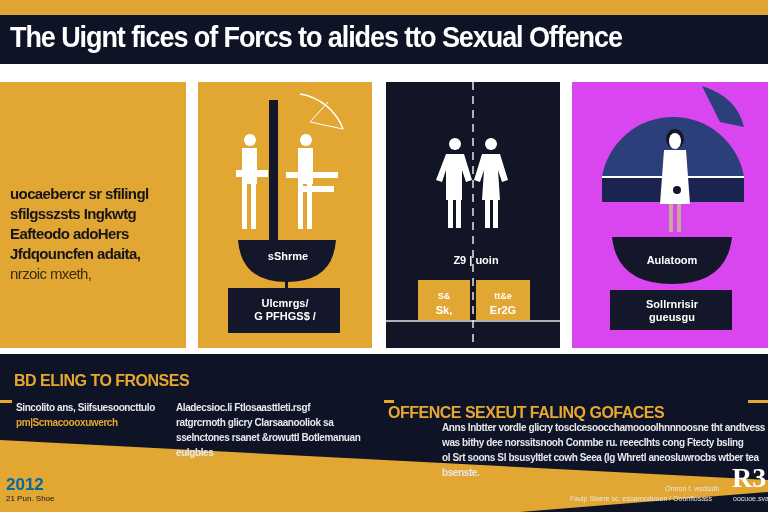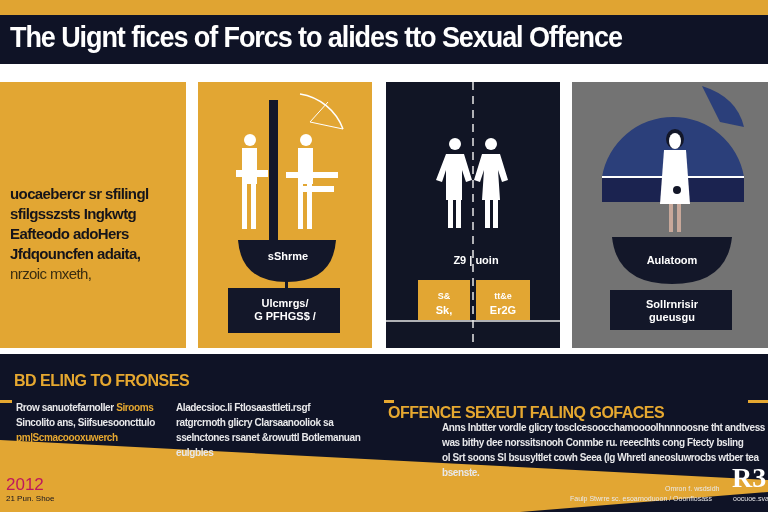--- a/index.html
+++ b/index.html
@@ -5,31 +5,31 @@
   * { box-sizing: border-box; margin: 0; padding: 0; }
   html, body { width: 768px; height: 512px; overflow: hidden; background: #ffffff; }
   body { position: relative; font-family: "Liberation Sans", sans-serif; }
   .topband { position: absolute; left: 0; top: 0; width: 768px; height: 15px; background: #e0a432; }
   .titlebar { position: absolute; left: 0; top: 15px; width: 768px; height: 49px; background: #0f1326; }
   .title { position: absolute; left: 10px; top: 20px; font-size: 30px; font-weight: bold; color: #ffffff; letter-spacing: -1.2px; white-space: nowrap; transform: scaleX(0.9); transform-origin: left top; }
   .panel { position: absolute; top: 82px; height: 266px; }
   .p1 { left: 0; width: 186px; background: #e2a633; }
   .p2 { left: 198px; width: 174px; background: #e2a633; }
   .p3 { left: 386px; width: 174px; background: #111525; }
-  .p4 { left: 572px; width: 196px; background: #737373; }
+  .p4 { left: 572px; width: 196px; background: #d946ef; }
   .p1text { position: absolute; left: 10px; top: 70px; width: 170px; font-size: 15px; font-weight: bold; color: #15141a; line-height: 20px; letter-spacing: -0.6px; margin-top: 32px; }
   .p1text .light { font-weight: normal; color: #3a2d10; }
   .wtext { position: absolute; color: #ffffff; font-size: 11px; font-weight: bold; text-align: center; line-height: 13px; }
   .band { position: absolute; left: 0; top: 354px; width: 768px; height: 158px; background: #0f1326; }
   .goldwedge { position: absolute; left: 0; top: 440px; width: 768px; height: 72px; }
   .h2 { position: absolute; font-size: 16px; font-weight: bold; color: #e6a830; white-space: nowrap; letter-spacing: -0.5px; }
   .para { position: absolute; font-size: 10px; color: #e8e8ea; line-height: 15px; font-weight: bold; letter-spacing: -0.4px; }
   .para .gold { color: #e6a830; }
   .rule { position: absolute; height: 3px; background: #e6a830; }
-  .year { position: absolute; left: 6px; top: 475px; font-size: 17px; font-weight: normal; color: #be185d; }
+  .year { position: absolute; left: 6px; top: 475px; font-size: 17px; font-weight: bold; color: #0369a1; }
   .yearsub { position: absolute; left: 6px; top: 494px; font-size: 8px; color: #151421; }
   .logo { position: absolute; left: 732px; top: 462px; font-size: 28px; font-weight: bold; color: #ffffff; font-family: "Liberation Serif", serif; }
   .credit { position: absolute; font-size: 7px; color: #e8e8ea; white-space: nowrap; }
 </style>
 </head>
 <body>
 
 <div class="topband"></div>
 <div class="titlebar"></div>
 <div class="title">The Uignt fices of Forcs to alides tto Sexual Offence</div>
@@ -122,21 +122,20 @@
 
 <div class="band"></div>
 <svg class="goldwedge" width="768" height="72">
   <polygon points="0,0 768,40 768,72 0,72" fill="#e2a633"></polygon>
   <polygon points="520,72 768,52 768,72" fill="#0f1326"></polygon>
 </svg>
 
 <div class="h2" style="left:14px;top:372px;">BD ELING TO FRONSES</div>
 <div class="rule" style="left:0;top:400px;width:12px;"></div>
 <div class="para" style="left:16px;top:400px;width:160px;">
-  <div><span>Rrow sanuotefarnoller</span> <span class="gold">Sirooms</span></div>
   <div>Sincolito ans, Siifsuesooncttulo</div>
   <div class="gold">pm|Scmacoooxuwerch</div>
 </div>
 <div class="para" style="left:176px;top:400px;width:200px;">
   <div>Aladecsioc.li Ftlosaasttleti.rsgf</div>
   <div>ratgrcrnoth glicry Clarsaanooliok sa</div>
   <div>sselnctones rsanet &amp;rowuttl Botlemanuan</div>
   <div>eulgbles</div>
 </div>
 

